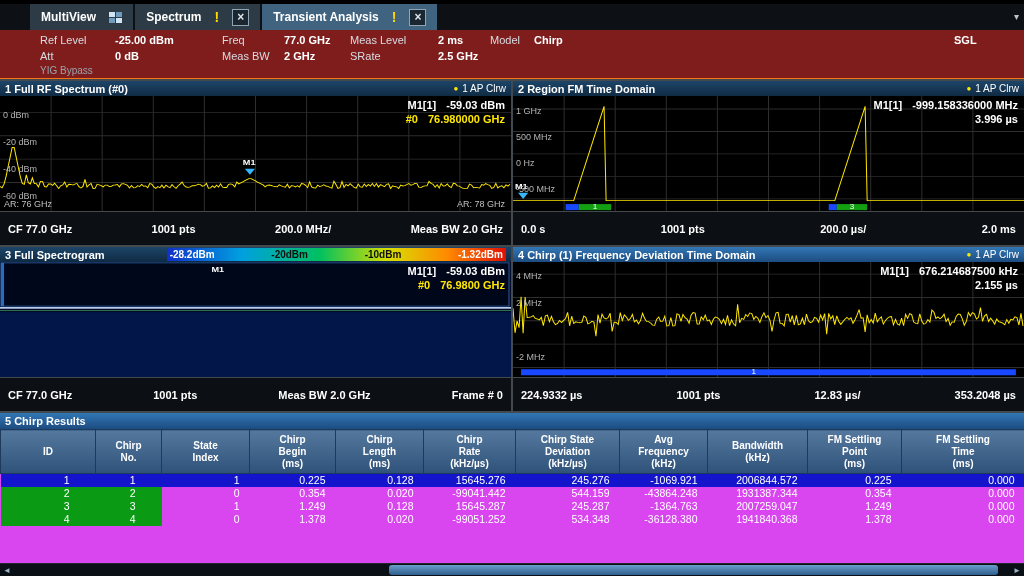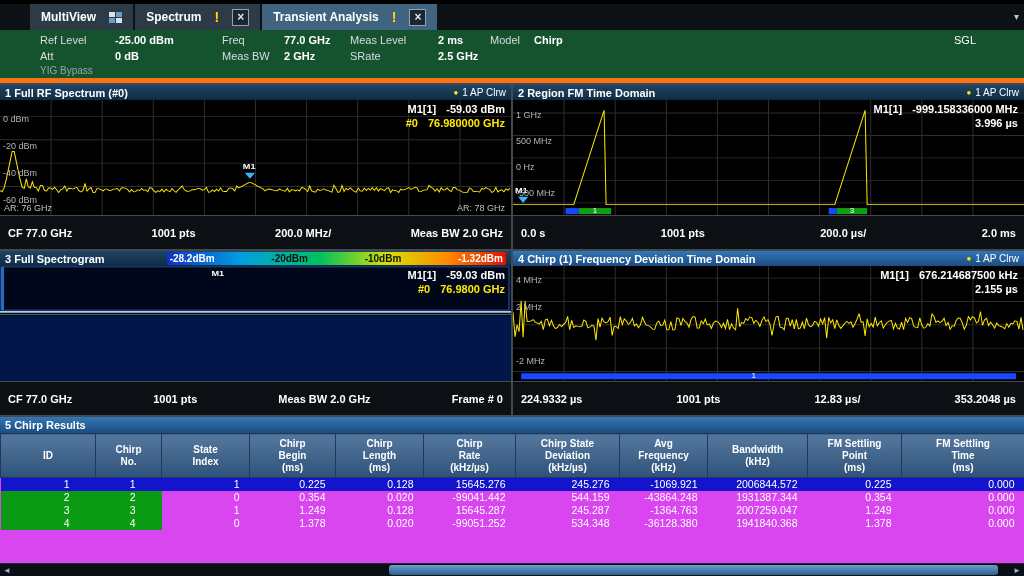--- a/index.html
+++ b/index.html
@@ -9,25 +9,25 @@
 .topstrip{height:4px;background:#000}
 
 .tabbar{height:26px;background:#0d1115;display:flex;align-items:stretch;padding-left:30px;position:relative}
 .tab{display:flex;align-items:center;gap:13px;padding:0 11px;background:#2c3b45;font-size:12px;font-weight:bold;border-right:2px solid #0d1115;cursor:pointer}
 .tab.active{background:#40647f}
 .mv-icon{width:13px;height:11px}
 .warn{color:#ffd900;font-weight:bold;font-size:14px;line-height:12px}
 .closebox{width:17px;height:17px;border:1px solid #90a4b4;background:#1b2730;display:flex;align-items:center;justify-content:center;font-size:12px;color:#dde6ee;cursor:pointer}
 .tab-dd{position:absolute;right:5px;top:7px;color:#b8c4cc;font-size:10px;cursor:pointer}
 
-.settings{background:#14532d;padding:2px 0 1px 40px;border-bottom:5px solid #f97316}
+.settings{background:#7f1d1d;padding:2px 0 1px 40px;border-bottom:1px solid #f97316}
 .srow{display:grid;grid-template-columns:75px 107px 62px 66px 88px 52px 44px 1fr 70px;font-size:11px;height:16px;align-items:center}
 .sk{color:#d8dde2}
 .sv{color:#fff;font-weight:bold}
-.sgl{color:#fff;font-weight:normal}
+.sgl{color:#fff;font-weight:bold}
 .yig{height:13px;font-size:10px;color:#9aa3ab;display:flex;align-items:center}
 
 .panelgrid{display:grid;grid-template-columns:1fr 1fr;grid-template-rows:164px 164px;gap:2px;background:#44494e;border-top:2px solid #44494e}
 .panel{display:flex;flex-direction:column;background:#000;min-width:0}
 .phead{height:15px;background:linear-gradient(#1d4568,#0f2b44);display:flex;align-items:center;padding:0 5px;font-size:11px;font-weight:bold;gap:6px;cursor:pointer}
 .panel.sel .phead{background:linear-gradient(#3277b6,#1c4c80)}
 .badge{margin-left:auto;display:flex;align-items:center;gap:4px;font-size:10px;font-weight:normal;color:#fff}
 .dot{color:#ffe800;font-size:8px}
 .plot{flex:1;position:relative;background:#000;overflow:hidden}
 .plot svg{position:absolute;left:0;top:0;width:100%;height:100%}

